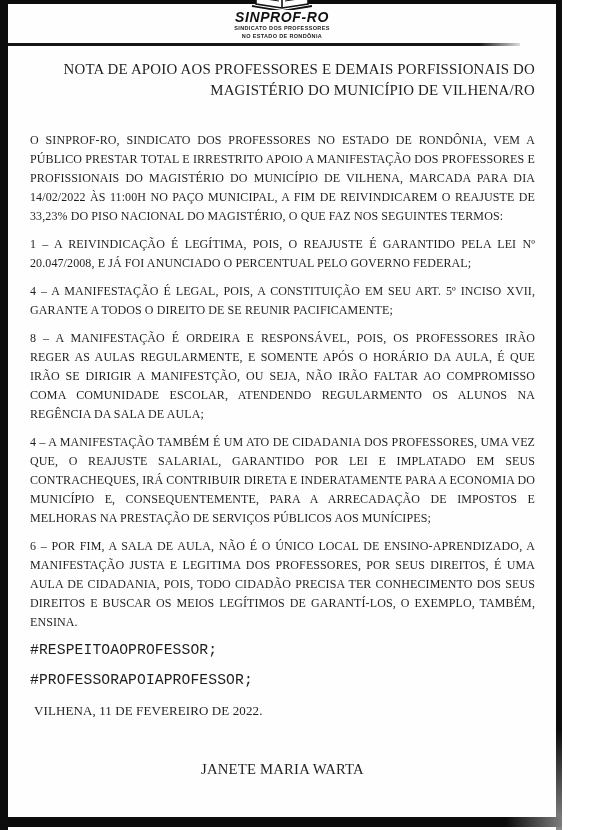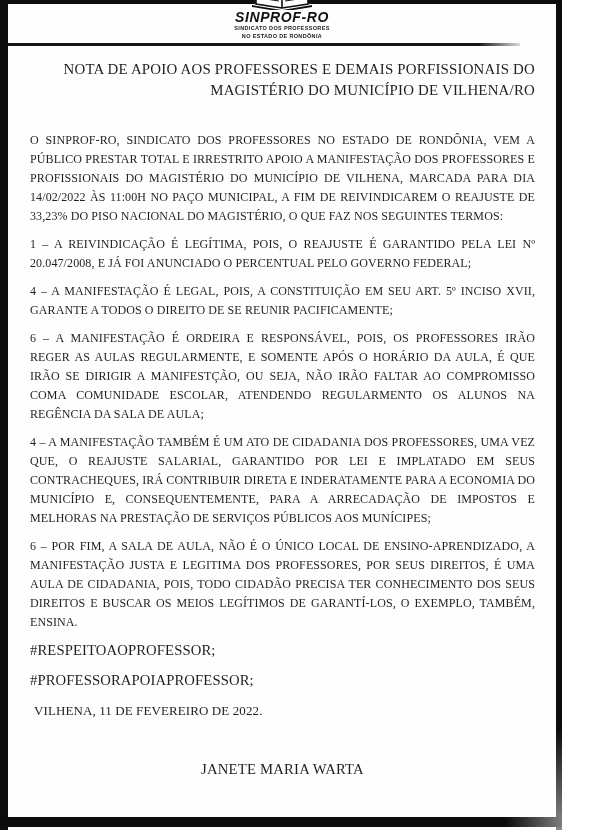--- a/index.html
+++ b/index.html
@@ -58,21 +58,21 @@
     text-align: right; letter-spacing: 0.2px;
     margin-bottom: 30px;
   }
   .para {
     font-size: 12px; line-height: 19px;
     text-align: justify; letter-spacing: 0.1px;
     margin-bottom: 9px;
   }
   .tag {
     font-size: 14.7px; line-height: 19px;
-    margin-bottom: 11px; letter-spacing: 0.1px;
+    margin-bottom: 11px; letter-spacing: 0.1px; font-family: Liberation Mono, monospace;
   }
   .dateline {
     font-size: 13px; line-height: 19px;
     padding-left: 4px; letter-spacing: 0.1px;
   }
   .signature { margin-top: 40px; text-align: center; }
   .sig-name { font-size: 14.7px; line-height: 19px; letter-spacing: 0.2px; margin-bottom: 10px; }
 </style>
 </head>
 <body>
@@ -99,21 +99,21 @@
   </header>
 
   <div class="header-rule"></div>
 
   <main class="content">
     <h1 class="title">NOTA DE APOIO AOS PROFESSORES E DEMAIS PORFISSIONAIS DO MAGISTÉRIO DO MUNICÍPIO DE VILHENA/RO</h1>
 
     <p class="para">O SINPROF-RO, SINDICATO DOS PROFESSORES NO ESTADO DE RONDÔNIA, VEM A PÚBLICO PRESTAR TOTAL E IRRESTRITO APOIO A MANIFESTAÇÃO DOS PROFESSORES E PROFISSIONAIS DO MAGISTÉRIO DO MUNICÍPIO DE VILHENA, MARCADA PARA DIA 14/02/2022 ÀS 11:00H NO PAÇO MUNICIPAL, A FIM DE REIVINDICAREM O REAJUSTE DE 33,23% DO PISO NACIONAL DO MAGISTÉRIO, O QUE FAZ NOS SEGUINTES TERMOS:</p>
     <p class="para">1 – A REIVINDICAÇÃO É LEGÍTIMA, POIS, O REAJUSTE É GARANTIDO PELA LEI Nº 20.047/2008, E JÁ FOI ANUNCIADO O PERCENTUAL PELO GOVERNO FEDERAL;</p>
     <p class="para">4 – A MANIFESTAÇÃO É LEGAL, POIS, A CONSTITUIÇÃO EM SEU ART. 5º INCISO XVII, GARANTE A TODOS O DIREITO DE SE REUNIR PACIFICAMENTE;</p>
-    <p class="para">6 – A MANIFESTAÇÃO É ORDEIRA E RESPONSÁVEL, POIS, OS PROFESSORES IRÃO REGER AS AULAS REGULARMENTE, E SOMENTE APÓS O HORÁRIO DA AULA, É QUE IRÃO SE DIRIGIR A MANIFESTÇÃO, OU SEJA, NÃO IRÃO FALTAR AO COMPROMISSO COMA COMUNIDADE ESCOLAR, ATENDENDO REGULARMENTO OS ALUNOS NA REGÊNCIA DA SALA DE AULA;</p>
+    <p class="para">8 – A MANIFESTAÇÃO É ORDEIRA E RESPONSÁVEL, POIS, OS PROFESSORES IRÃO REGER AS AULAS REGULARMENTE, E SOMENTE APÓS O HORÁRIO DA AULA, É QUE IRÃO SE DIRIGIR A MANIFESTÇÃO, OU SEJA, NÃO IRÃO FALTAR AO COMPROMISSO COMA COMUNIDADE ESCOLAR, ATENDENDO REGULARMENTO OS ALUNOS NA REGÊNCIA DA SALA DE AULA;</p>
     <p class="para">4 – A MANIFESTAÇÃO TAMBÉM É UM ATO DE CIDADANIA DOS PROFESSORES, UMA VEZ QUE, O REAJUSTE SALARIAL, GARANTIDO POR LEI E IMPLATADO EM SEUS CONTRACHEQUES, IRÁ CONTRIBUIR DIRETA E INDERATAMENTE PARA A ECONOMIA DO MUNICÍPIO E, CONSEQUENTEMENTE, PARA A ARRECADAÇÃO DE IMPOSTOS E MELHORAS NA PRESTAÇÃO DE SERVIÇOS PÚBLICOS AOS MUNÍCIPES;</p>
     <p class="para">6 – POR FIM, A SALA DE AULA, NÃO É O ÚNICO LOCAL DE ENSINO-APRENDIZADO, A MANIFESTAÇÃO JUSTA E LEGITIMA DOS PROFESSORES, POR SEUS DIREITOS, É UMA AULA DE CIDADANIA, POIS, TODO CIDADÃO PRECISA TER CONHECIMENTO DOS SEUS DIREITOS E BUSCAR OS MEIOS LEGÍTIMOS DE GARANTÍ-LOS, O EXEMPLO, TAMBÉM, ENSINA.</p>
 
     <p class="tag">#RESPEITOAOPROFESSOR;</p>
     <p class="tag">#PROFESSORAPOIAPROFESSOR;</p>
 
     <p class="dateline">VILHENA, 11 DE FEVEREIRO DE 2022.</p>
 
     <div class="signature">
       <p class="sig-name">JANETE MARIA WARTA</p>

